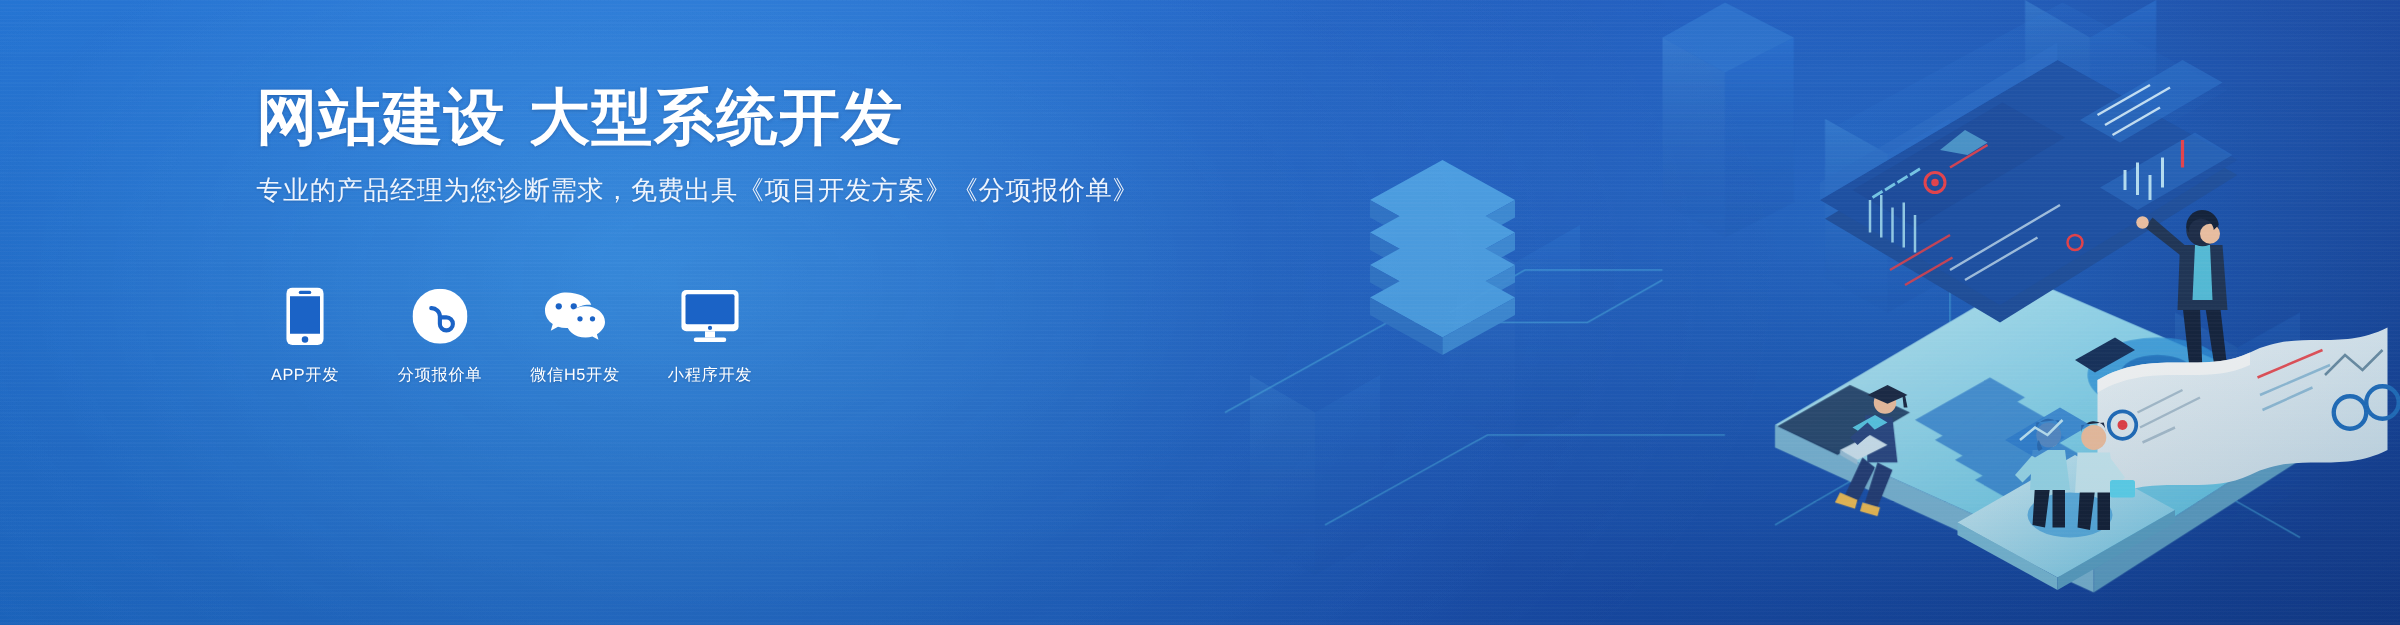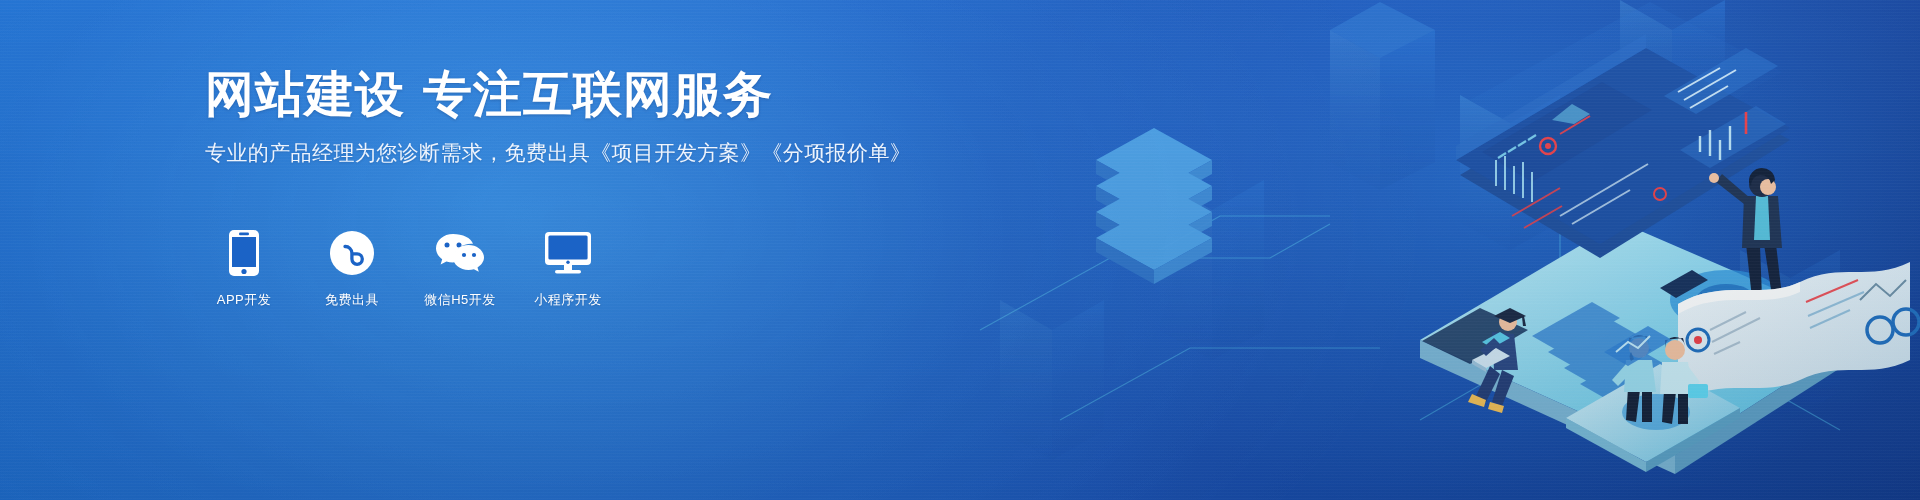--- a/index.html
+++ b/index.html
@@ -361,21 +361,21 @@
         <path d="M756 352 L768 342 L778 348 L790 336" fill="none" stroke="#bfe8fa" stroke-width="2"></path>
       </g>
     </svg>
   </div>
 
   <div class="scanlines"></div>
   <div class="vignette"></div>
 
   <div class="copy">
     <h1 class="title">
-      <span>网站建设</span><span class="gap"></span><span>专注互联网服务</span>
+      <span>网站建设</span><span class="gap"></span><span>大型系统开发</span>
     </h1>
     <div class="subtitle">
       <div class="subtitle-line">专业的产品经理为您诊断需求，免费出具《项目开发方案》《分项报价单》</div>
     </div>
   </div>
 
   <div class="services">
 
     <div class="service">
       <span class="glyph">
@@ -389,21 +389,21 @@
       <span class="label">APP开发</span>
     </div>
 
     <div class="service">
       <span class="glyph">
         <svg width="44" height="44" viewBox="0 0 44 44">
           <circle cx="22" cy="22" r="22" fill="#ffffff"></circle>
           <path d="M15 15.5 a6.6 6.6 0 0 1 6.9 6.6 l0 6 a5.2 5.2 0 1 0 5.2 -5.2 l-5.2 0" fill="none" stroke="#1b63c6" stroke-width="3.3" stroke-linecap="round"></path>
         </svg>
       </span>
-      <span class="label">免费出具</span>
+      <span class="label">分项报价单</span>
     </div>
 
     <div class="service">
       <span class="glyph">
         <svg width="48" height="42" viewBox="0 0 48 42">
           <path d="M17 2 C7.6 2 0 8.4 0 16.3 c0 4.4 2.4 8.3 6.2 10.9 l-1.6 5.3 5.8 -3.1
                    c2.1 .6 4.3 1 6.6 1 .6 0 1.2 0 1.8 -.1 -.5 -1.4 -.8 -2.9 -.8 -4.4
                    0 -7.9 7.7 -14.2 17.2 -14.2 .6 0 1.2 0 1.8 .1 C35 5.9 26.8 2 17 2 Z" fill="#ffffff"></path>
           <circle cx="11" cy="13" r="2.5" fill="#1b63c6"></circle>
           <circle cx="23" cy="13" r="2.5" fill="#1b63c6"></circle>

